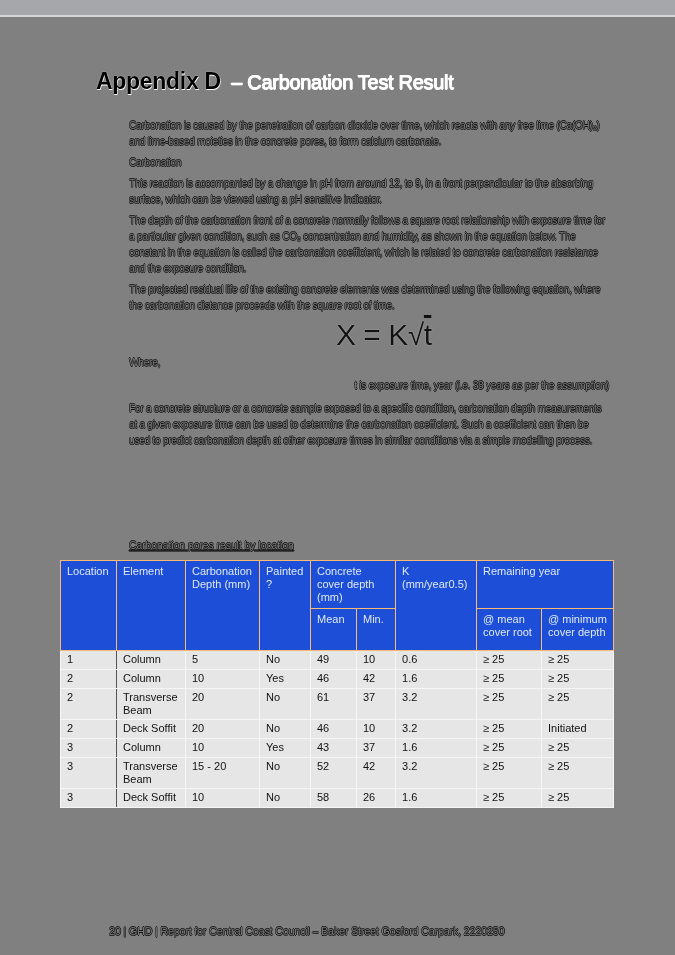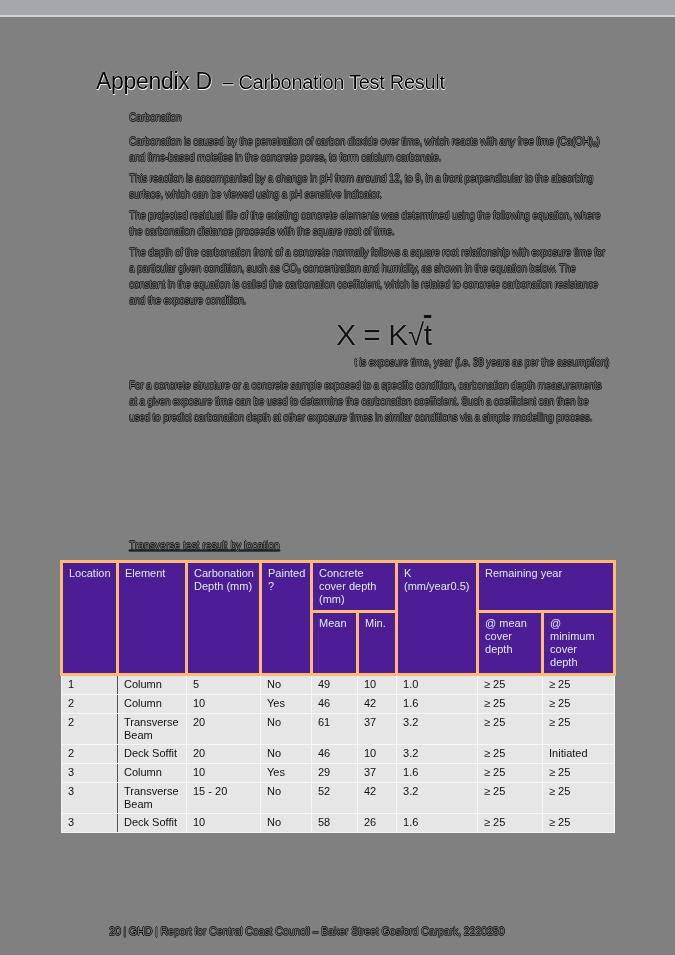--- a/index.html
+++ b/index.html
@@ -8,71 +8,72 @@
     background:#808080;
     font-family:"Liberation Sans", sans-serif;
   }
   .topbar { position:absolute; left:0; top:0; width:675px; height:15px; background:#a6a7aa; }
   .topline { position:absolute; left:0; top:15px; width:675px; height:2px; background:#d4d4d6; }
   .outline-thin {
     color:#7a7a7a;
     text-shadow: -0.6px 0 #111, 0.6px 0 #111, 0 -0.6px #111, 0 0.6px #111;
   }
   .title { position:absolute; left:96px; top:68px; white-space:nowrap; }
-  .title .bold { font-size:23px; font-weight:normal; color:#000; text-shadow:0 0 1px #fff, 0.5px 0.5px 0 #fff; letter-spacing:-0.3px; }
-  .title .rest { font-size:20px; margin-left:6px; color:#000000; text-shadow: -0.5px 0 #fff, 0.5px 0 #fff, 0 0.5px #fff; letter-spacing:-0.3px;}
+  .title .bold { font-size:23px; font-weight:bold; color:#000; text-shadow:0 0 1px #fff, 0.5px 0.5px 0 #fff; letter-spacing:-0.3px; }
+  .title .rest { font-size:20px; margin-left:6px; color:#ffffff; text-shadow: -0.5px 0 #fff, 0.5px 0 #fff, 0 0.5px #fff; letter-spacing:-0.3px;}
   .body-text { position:absolute; left:129px; width:480px; font-size:10.3px; line-height:16px; letter-spacing:-0.35px; }
   .para { margin:0 0 5px 0; }
   .equation { position:absolute; left:336px; top:318px; font-size:30px; color:#111; text-shadow:0 0 1px #eee; letter-spacing:-0.5px; }
   .equation .sqrt { text-decoration: overline; }
   .caption { position:absolute; left:129px; top:540px; font-size:10.3px; text-decoration:underline; text-decoration-color:#222; }
   table.results {
     position:absolute; left:60px; top:560px; width:553px;
     border-collapse:collapse; font-size:11px; table-layout:fixed;
   }
   table.results th {
-    background:#4c1d95; color:#dfe9f3; font-weight:normal; text-align:left;
-    vertical-align:top; padding:4px 6px; border:3px solid #fdba74; line-height:13px;
+    background:#1d4ed8; color:#dfe9f3; font-weight:normal; text-align:left;
+    vertical-align:top; padding:4px 6px; border:1px solid #fdba74; line-height:13px;
   }
   table.results td {
     background:#e6e6e6; color:#111; padding:2px 6px; border:1px solid #f6f6f6;
     vertical-align:top; line-height:13px; height:14px;
   }
   table.results td.loc { border-right:1px solid #555; }
   .footer { position:absolute; left:101px; top:925px; font-size:11px; white-space:nowrap; letter-spacing:-0.3px;margin-left:8px; }
 </style>
 </head>
 <body>
 
 <div class="topbar"></div>
 <div class="topline"></div>
 
 <div class="title">
   <span class="bold">Appendix D</span>
   <span class="rest">– Carbonation Test Result</span>
 </div>
 
 <div class="body-text outline-thin" style="top:110px;">
+  <p class="para" style="margin-top:8px;">Carbonation is caused by the penetration of carbon dioxide over time, which reacts with any free lime (Ca(OH)₂) and lime-based moieties in the concrete pores, to form calcium carbonate.</p>
   <p class="para">Carbonation</p>
-  <p class="para" style="margin-top:8px;">Carbonation is caused by the penetration of carbon dioxide over time, which reacts with any free lime (Ca(OH)₂) and lime-based moieties in the concrete pores, to form calcium carbonate.</p>
   <p class="para">This reaction is accompanied by a change in pH from around 12, to 9, in a front perpendicular to the absorbing surface, which can be viewed using a pH sensitive indicator.</p>
+  <p class="para">The depth of the carbonation front of a concrete normally follows a square root relationship with exposure time for a particular given condition, such as CO₂ concentration and humidity, as shown in the equation below. The constant in the equation is called the carbonation coefficient, which is related to concrete carbonation resistance and the exposure condition.</p>
   <p class="para">The projected residual life of the existing concrete elements was determined using the following equation, where the carbonation distance proceeds with the square root of time.</p>
-  <p class="para">The depth of the carbonation front of a concrete normally follows a square root relationship with exposure time for a particular given condition, such as CO₂ concentration and humidity, as shown in the equation below. The constant in the equation is called the carbonation coefficient, which is related to concrete carbonation resistance and the exposure condition.</p>
 </div>
 
 <div class="equation">
   <span>X = K√</span><span class="sqrt">t</span>
 </div>
 
 <div class="body-text outline-thin" style="top:355px;">
+  <p class="para" style="margin-bottom:7px;">Where,</p>
   <p class="para" style="margin-bottom:7px;text-align:right;">t is exposure time, year (i.e. 38 years as per the assumption)</p>
   <p class="para" style="line-height:16px;">For a concrete structure or a concrete sample exposed to a specific condition, carbonation depth measurements at a given exposure time can be used to determine the carbonation coefficient. Such a coefficient can then be used to predict carbonation depth at other exposure times in similar conditions via a simple modelling process.</p>
 </div>
 
-<div class="caption outline-thin">Transverse test result by location</div>
+<div class="caption outline-thin">Carbonation pores result by location</div>
 
 <table class="results">
   <colgroup>
     <col style="width:56px">
       <col style="width:69px">
       <col style="width:74px">
       <col style="width:51px">
     <col style="width:46px">
       <col style="width:39px">
       <col style="width:81px">
@@ -85,33 +86,33 @@
       <th rowspan="2">Element</th>
       <th rowspan="2">Carbonation Depth (mm)</th>
       <th rowspan="2">Painted ?</th>
       <th colspan="2">Concrete cover depth (mm)</th>
       <th rowspan="2">K (mm/year0.5)</th>
       <th colspan="2">Remaining year</th>
     </tr>
     <tr style="height:42px;">
       <th>Mean</th>
       <th>Min.</th>
-      <th>@ mean cover depth</th>
+      <th>@ mean cover root</th>
       <th>@ minimum cover depth</th>
     </tr>
   </thead>
   <tbody id="table-body">
       <tr>
         <td class="loc">1</td>
         <td>Column</td>
         <td>5</td>
         <td>No</td>
         <td>49</td>
         <td>10</td>
-        <td>1.0</td>
+        <td>0.6</td>
         <td>≥ 25</td>
         <td>≥ 25</td>
       </tr>
       <tr>
         <td class="loc">2</td>
         <td>Column</td>
         <td>10</td>
         <td>Yes</td>
         <td>46</td>
         <td>42</td>
@@ -139,21 +140,21 @@
         <td>10</td>
         <td>3.2</td>
         <td>≥ 25</td>
         <td>Initiated</td>
       </tr>
       <tr>
         <td class="loc">3</td>
         <td>Column</td>
         <td>10</td>
         <td>Yes</td>
-        <td>29</td>
+        <td>43</td>
         <td>37</td>
         <td>1.6</td>
         <td>≥ 25</td>
         <td>≥ 25</td>
       </tr>
       <tr>
         <td class="loc">3</td>
         <td>Transverse Beam</td>
         <td>15 - 20</td>
         <td>No</td>

